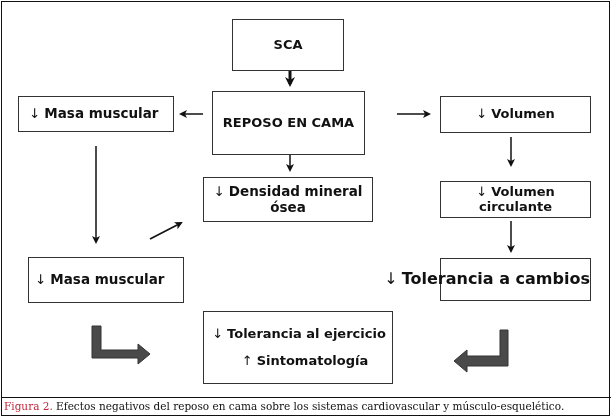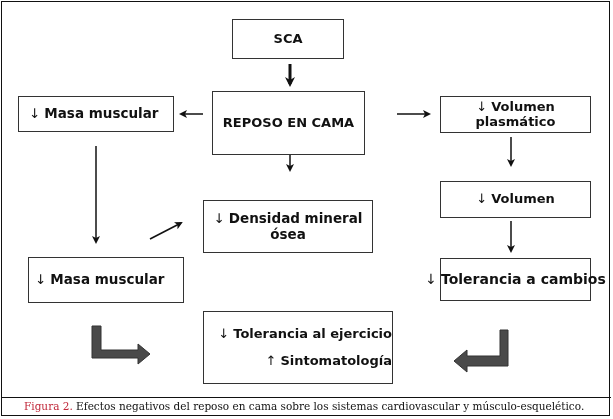--- a/index.html
+++ b/index.html
@@ -4,34 +4,34 @@
   <style>
     html, body { margin: 0; padding: 0; background: #fff; }
     body { width: 613px; height: 419px; position: relative; overflow: hidden; font-family: "DejaVu Sans", sans-serif; }
     .frame { position: absolute; left: 1px; top: 1px; width: 609px; height: 415px; border: 1px solid #111; box-sizing: border-box; }
     .sep { position: absolute; left: 1px; top: 397px; width: 610px; height: 1px; background: #111; }
     .box { position: absolute; border: 1.5px solid #333; background: #fff; box-sizing: border-box;
            display: flex; flex-direction: column; align-items: center; justify-content: center;
            font-weight: bold; color: #111; text-align: center; line-height: 1.15; }
     .box .line { white-space: nowrap; }
     .box .line .ar { font-weight: normal; margin-right: 4px; }
-    #b-sca { left: 232px; top: 19px; width: 112px; height: 40px; font-size: 13px; }
+    #b-sca { left: 232px; top: 19px; width: 112px; height: 52px; font-size: 13px; }
     #b-reposo { left: 212px; top: 91px; width: 153px; height: 64px; font-size: 13px; }
     #b-masa { left: 18px; top: 96px; width: 156px; height: 36px; font-size: 13.5px; align-items: flex-start; padding-left: 10px; }
     #b-vol { left: 440px; top: 96px; width: 151px; height: 37px; font-size: 13px; }
-    #b-dens { left: 203px; top: 177px; width: 170px; height: 53px; font-size: 13.5px; margin-top: 23px; }
+    #b-dens { left: 203px; top: 177px; width: 170px; height: 45px; font-size: 13.5px; }
     #b-volcirc { left: 440px; top: 181px; width: 151px; height: 37px; font-size: 13px; }
     #b-masamov { left: 28px; top: 257px; width: 156px; height: 46px; font-size: 13.5px; align-items: flex-start; padding-left: 6px; }
-    #b-toler { left: 440px; top: 258px; width: 151px; height: 43px; font-size: 14px; }
-    #b-final { left: 203px; top: 311px; width: 190px; height: 73px; font-size: 13px; align-items: flex-end; padding-left: 2px; }
+    #b-toler { left: 440px; top: 258px; width: 151px; height: 43px; font-size: 16px; align-items: flex-end; }
+    #b-final { left: 203px; top: 311px; width: 190px; height: 73px; font-size: 13px; align-items: center; padding-left: 2px; }
     .indent1 { padding-left: 12px; }
     .indent2 { padding-left: 12px; margin-top: 12px; }
     svg.arrows { position: absolute; left: 0; top: 0; }
     .caption { position: absolute; left: 4px; top: 400px; font-family: "DejaVu Serif", serif; font-size: 10.5px; color: #111; white-space: nowrap; }
-    .caption .fig { color: #c0283a; margin-left: 20px; }
+    .caption .fig { color: #c0283a; }
   </style>
 </head>
 <body>
 
 <div class="frame"></div>
 <div class="sep"></div>
 
 <svg class="arrows" width="613" height="419">
   <defs>
     <marker id="ah" markerWidth="8" markerHeight="8" refX="6" refY="4" orient="auto" markerUnits="userSpaceOnUse">
@@ -64,34 +64,34 @@
 <div class="box" id="b-masa">
   <div class="line">
     <span class="ar">↓</span><span>Masa muscular</span>
   </div>
 </div>
 
 <div class="box" id="b-vol">
   <div class="line">
     <span class="ar">↓</span><span>Volumen</span>
   </div>
-  <div class="line">plasmático</div>
 </div>
 
 <div class="box" id="b-dens">
   <div class="line">
     <span class="ar">↓</span><span>Densidad mineral</span>
   </div>
   <div class="line">ósea</div>
 </div>
 
 <div class="box" id="b-volcirc">
   <div class="line">
     <span class="ar">↓</span><span>Volumen</span>
   </div>
+  <div class="line">circulante</div>
 </div>
 
 <div class="box" id="b-masamov">
   <div class="line">
     <span class="ar">↓</span><span>Masa muscular</span>
   </div>
 </div>
 
 <div class="box" id="b-toler">
   <div class="line">

